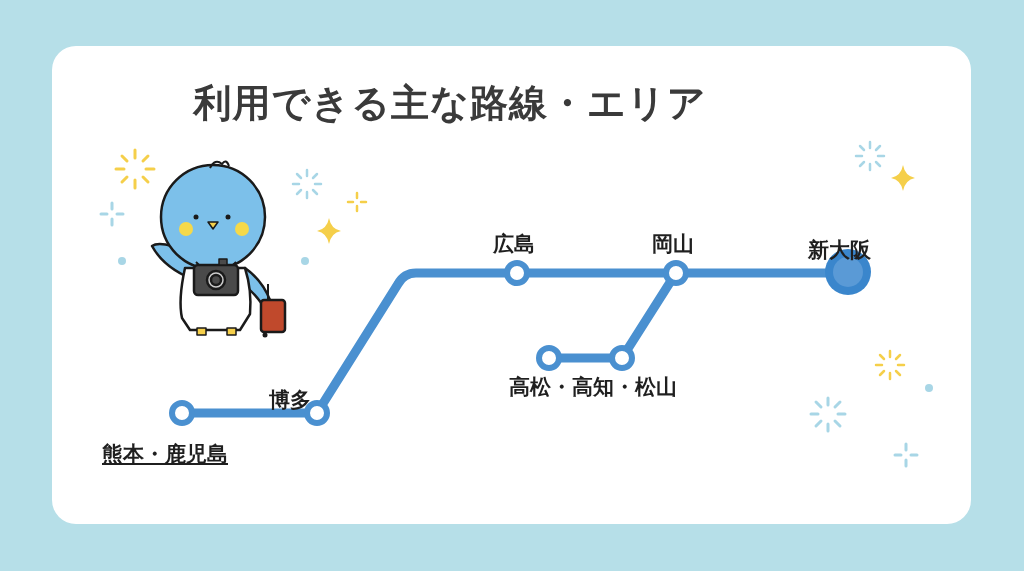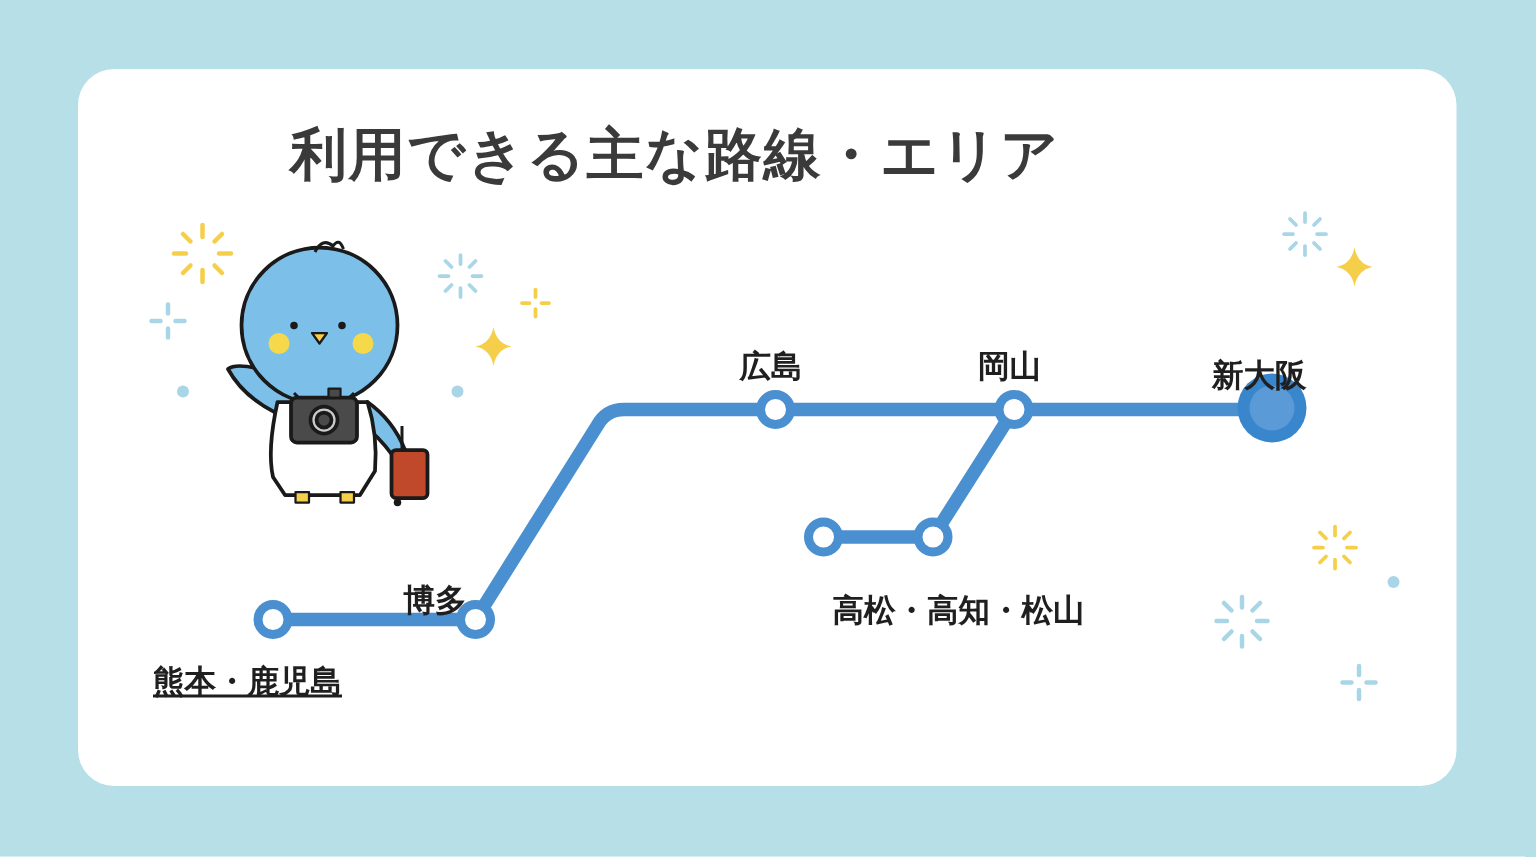--- a/index.html
+++ b/index.html
@@ -158,13 +158,13 @@
     <rect x="261" y="300" width="24" height="32" rx="3" fill="#c0492c"></rect>
     <circle cx="265" cy="335" r="2.5" fill="#1a1a1a" stroke="none"></circle>
   </g>
 </svg>
 
 <div class="label" style="left:493px; top:230px;text-align:center;">広島</div>
 <div class="label" style="left:652px; top:230px;text-align:right;">岡山</div>
 <div class="label" style="left:808px; top:216px;margin-top:20px;">新大阪</div>
 <div class="label" style="left:269px; top:386px;">博多</div>
 <div class="label" style="left:102px; top:440px;text-decoration:underline;">熊本・鹿児島</div>
-<div class="label" style="left:509px; top:393px;margin-left:46px;">高松・高知・松山</div>
+<div class="label" style="left:509px; top:373px;">高松・高知・松山</div>
 
 </body></html>

